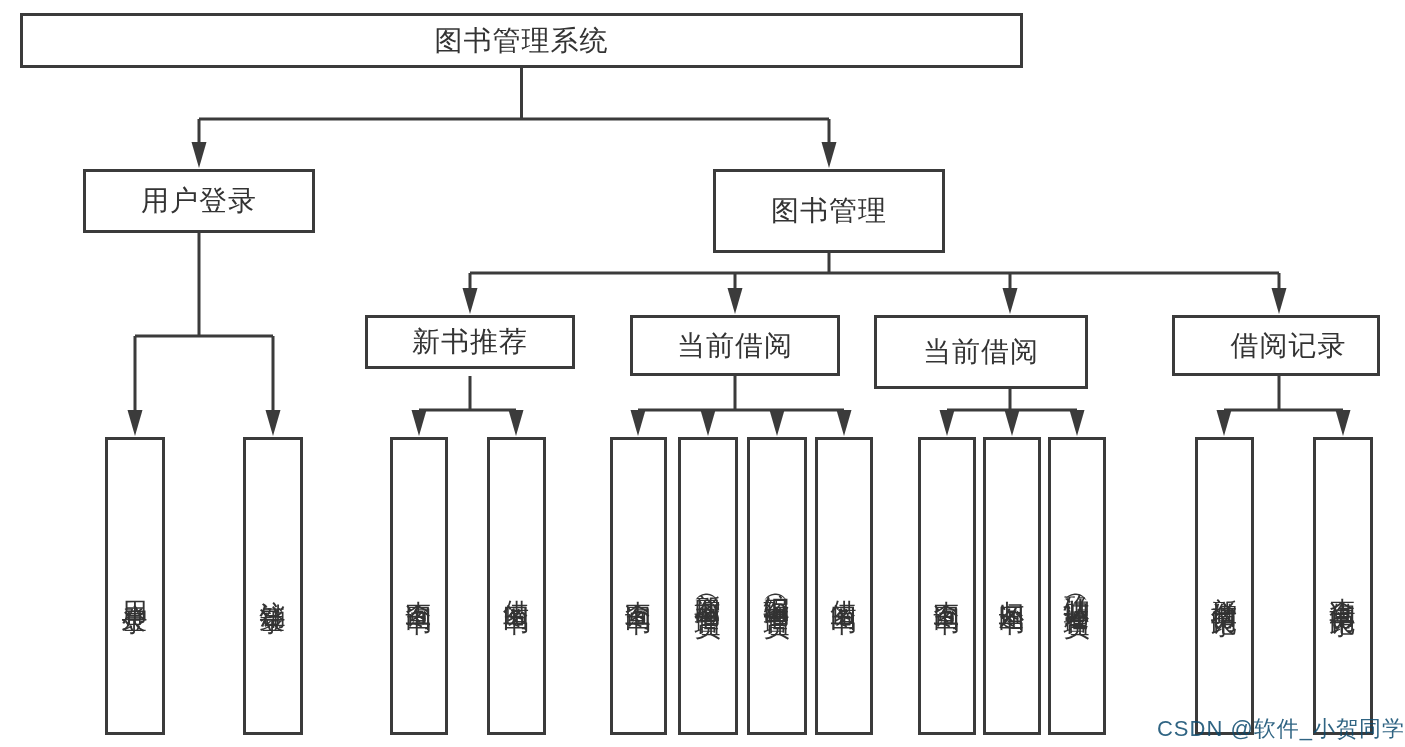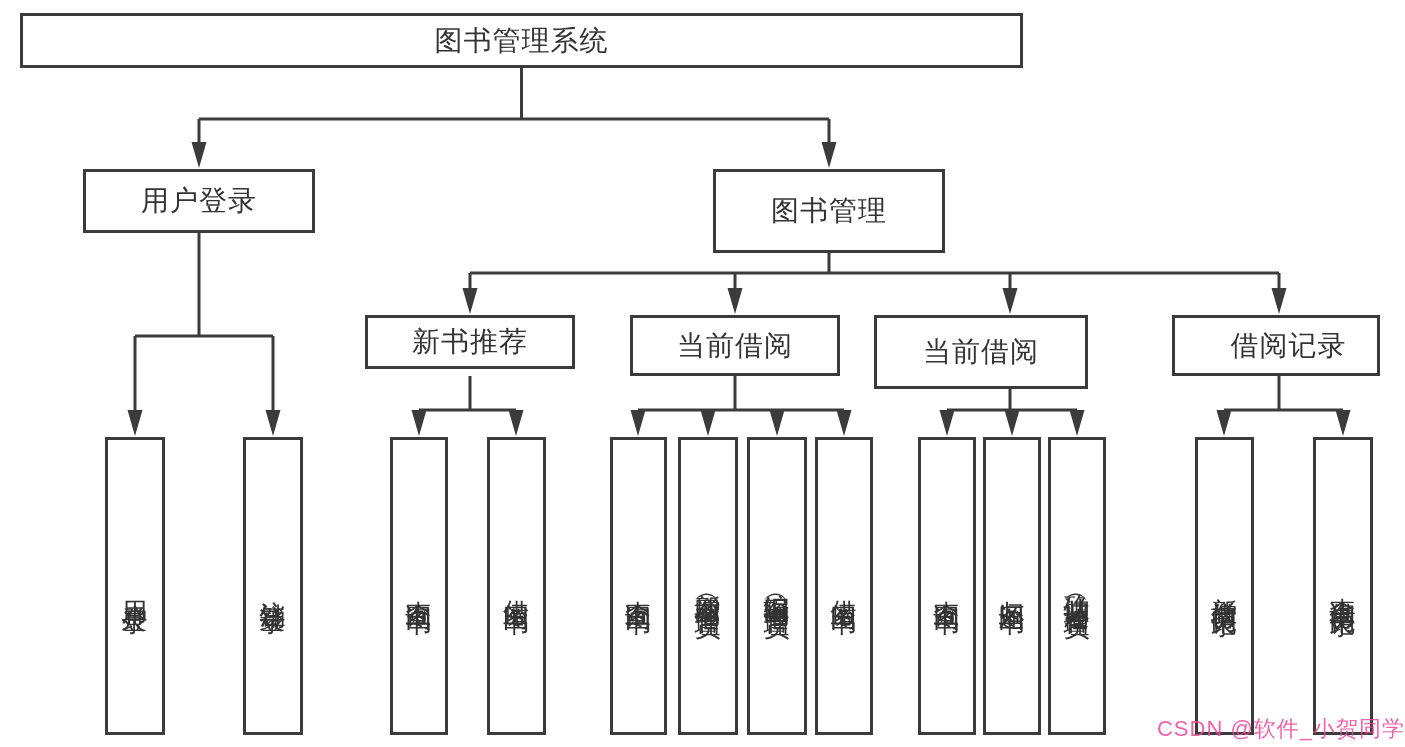--- a/index.html
+++ b/index.html
@@ -40,21 +40,21 @@
     font-size: 26px;
     letter-spacing: 3px;
     line-height: 1;
     z-index: 2;
   }
   .watermark {
     position: absolute;
     right: 0px;
     bottom: 3px;
     font-size: 22px;
-    color: #ec4899;
+    color: #0c4a6e;
     opacity: 0.85;
     letter-spacing: 1px;
     z-index: 6;
     white-space: nowrap;
   }
 </style>
 </head>
 <body>
 
 <div id="stage">

